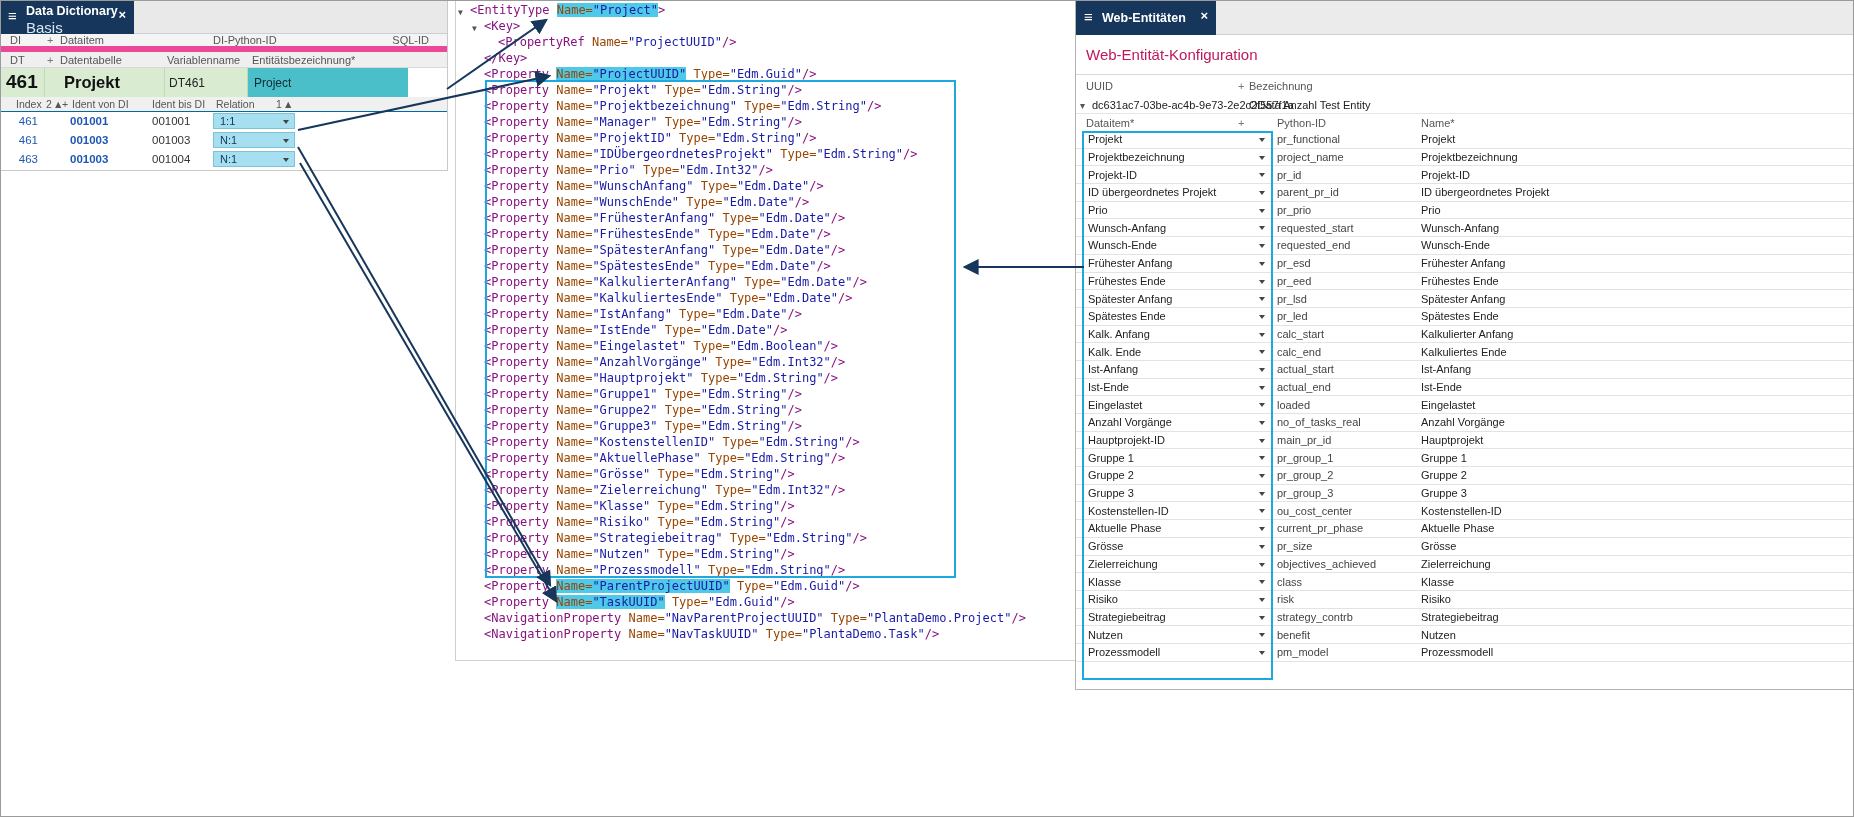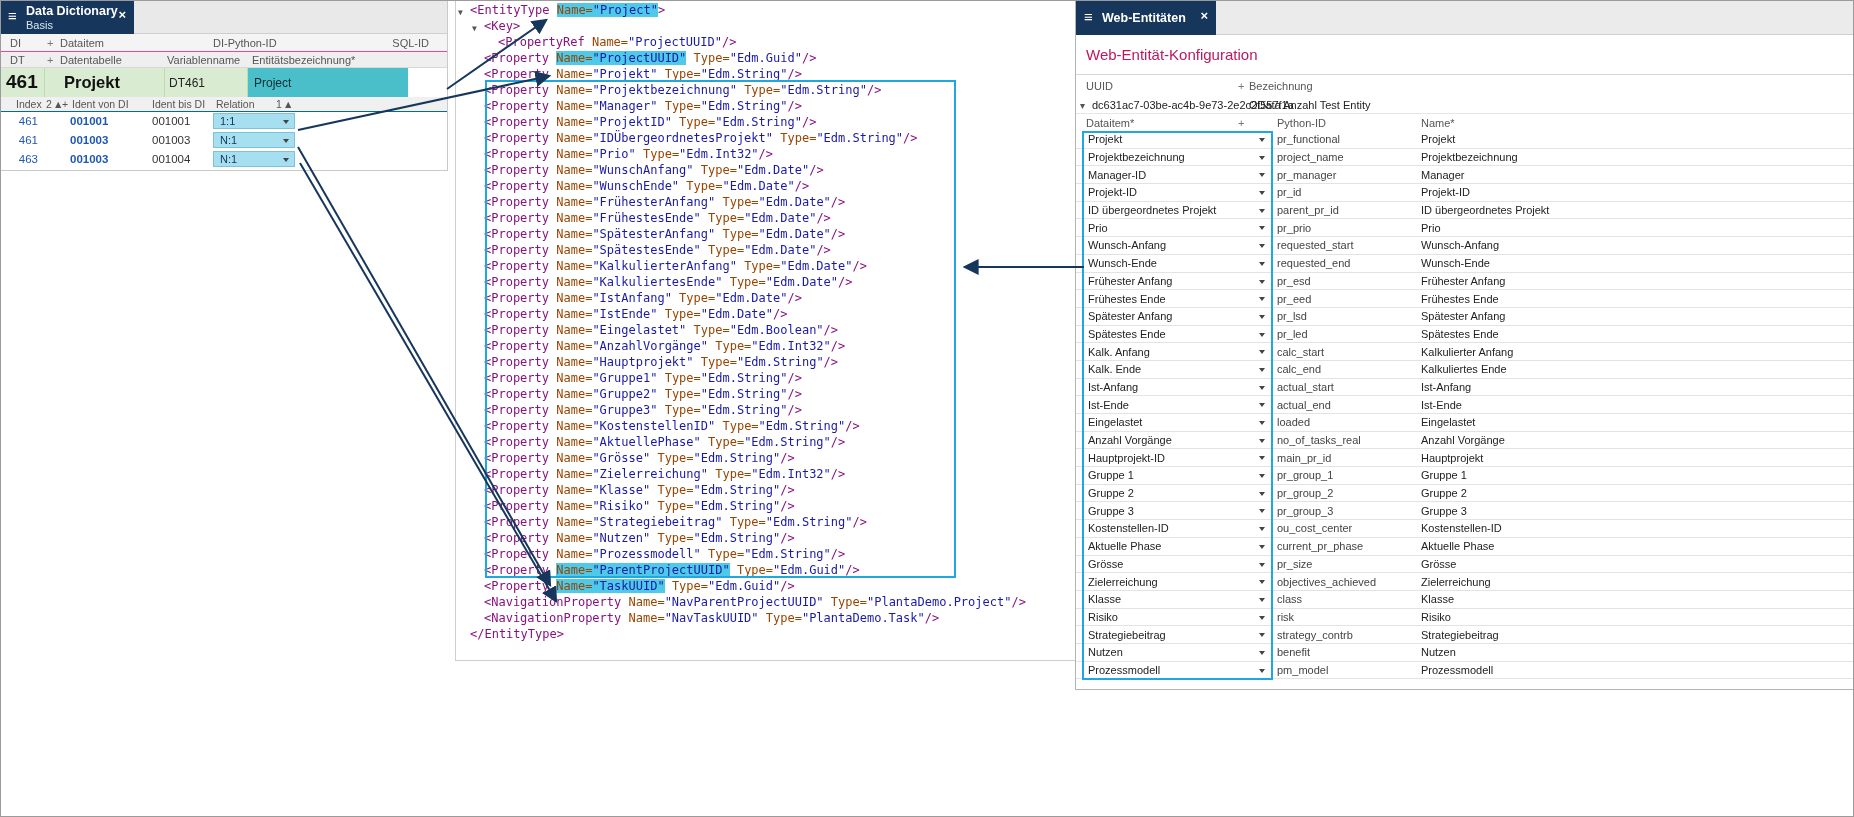--- a/index.html
+++ b/index.html
@@ -13,24 +13,24 @@
   .sorticon { font-size:8px; color:#666; }
 
   
   .lp { position:absolute; left:0; top:0; width:448px; height:171px; background:#fff;
         border-right:1px solid #c9c9c9; border-bottom:1px solid #c9c9c9; }
   .lp-tabbar { position:absolute; left:0; top:0; width:100%; height:34px; background:#e9e9e9; border-bottom:1px solid #cfcfcf; }
   .tab { position:absolute; left:0; top:0; height:34px; background:#16365c; color:#fff; }
   .lp-tab { width:134px; }
   .tab .burger { position:absolute; left:8px; top:8px; font-size:15px; line-height:15px; color:#fff; }
   .lp-tab .t-title { position:absolute; left:26px; top:4px; font-size:12.5px; font-weight:bold; white-space:nowrap; }
-  .lp-tab .t-sub { position:absolute; left:26px; top:19px; font-size:11px; color:#dce6f2; }
+  .lp-tab .t-sub { position:absolute; left:26px; top:19px; font-size:15px; color:#dce6f2; }
   .tab .t-close { position:absolute; right:8px; top:7px; font-size:13px; font-weight:bold; cursor:default; }
 
-  .lp-h1 { position:absolute; left:0; top:34px; width:100%; height:18px; background:#f4f4f4; border-bottom:1px solid #ec4899;text-align:center; }
+  .lp-h1 { position:absolute; left:0; top:34px; width:100%; height:18px; background:#f4f4f4; border-bottom:6px solid #ec4899;text-align:center; }
   .lp-h2 { position:absolute; left:0; top:52px; width:100%; height:16px; background:#efefef; border-bottom:1px solid #d8d8d8; }
   .lp-h1 span, .lp-h2 span, .lp-relh span { position:absolute; top:50%; transform:translateY(-50%); white-space:nowrap; }
 
   .lp-rec { position:absolute; left:0; top:68px; width:100%; height:29px; }
   .lp-rec .cell { position:absolute; top:0; height:29px; background:#d9ecd2; border-right:1px solid #c2d9b7; }
   .lp-rec .c1 { left:0; width:45px; }
   .lp-rec .c2 { left:45px; width:120px; }
   .lp-rec .c3 { left:165px; width:83px; }
   .lp-rec .c4 { left:248px; width:160px; background:#4bbfc9; border-right:none; }
   .di-num  { position:absolute; left:6px;  top:3px; font-size:19px; font-weight:bold; color:#111; }
@@ -174,20 +174,21 @@
         </div>
       </div>
     </div>
 </section>
 
 <section class="xp">
   <div class="xml-code" id="xml-code">
       <div class="xline"><span class="tri">▼</span><span class="tag">&lt;EntityType</span> <span class="hl"><span class="att">Name=</span><span class="val">"Project"</span></span><span class="tag">&gt;</span></div>
       <div class="xline ind1"><span class="tri">▼</span><span class="tag">&lt;Key&gt;</span></div>
       <div class="xline ind2"><span class="tag">&lt;PropertyRef</span> <span><span class="att">Name=</span><span class="val">"ProjectUUID"</span></span><span class="tag">/&gt;</span></div>
+      <div class="xline ind1"><span class="tag">&lt;/Key&gt;</span></div>
       <div class="xline ind1"><span class="tag">&lt;Property</span> <span class="hl"><span class="att">Name=</span><span class="val">"ProjectUUID"</span></span> <span><span class="att">Type=</span><span class="val">"Edm.Guid"</span></span><span class="tag">/&gt;</span></div>
       <div class="xline ind1"><span class="tag">&lt;Property</span> <span><span class="att">Name=</span><span class="val">"Projekt"</span></span> <span><span class="att">Type=</span><span class="val">"Edm.String"</span></span><span class="tag">/&gt;</span></div>
       <div class="xline ind1"><span class="tag">&lt;Property</span> <span><span class="att">Name=</span><span class="val">"Projektbezeichnung"</span></span> <span><span class="att">Type=</span><span class="val">"Edm.String"</span></span><span class="tag">/&gt;</span></div>
       <div class="xline ind1"><span class="tag">&lt;Property</span> <span><span class="att">Name=</span><span class="val">"Manager"</span></span> <span><span class="att">Type=</span><span class="val">"Edm.String"</span></span><span class="tag">/&gt;</span></div>
       <div class="xline ind1"><span class="tag">&lt;Property</span> <span><span class="att">Name=</span><span class="val">"ProjektID"</span></span> <span><span class="att">Type=</span><span class="val">"Edm.String"</span></span><span class="tag">/&gt;</span></div>
       <div class="xline ind1"><span class="tag">&lt;Property</span> <span><span class="att">Name=</span><span class="val">"IDÜbergeordnetesProjekt"</span></span> <span><span class="att">Type=</span><span class="val">"Edm.String"</span></span><span class="tag">/&gt;</span></div>
       <div class="xline ind1"><span class="tag">&lt;Property</span> <span><span class="att">Name=</span><span class="val">"Prio"</span></span> <span><span class="att">Type=</span><span class="val">"Edm.Int32"</span></span><span class="tag">/&gt;</span></div>
       <div class="xline ind1"><span class="tag">&lt;Property</span> <span><span class="att">Name=</span><span class="val">"WunschAnfang"</span></span> <span><span class="att">Type=</span><span class="val">"Edm.Date"</span></span><span class="tag">/&gt;</span></div>
       <div class="xline ind1"><span class="tag">&lt;Property</span> <span><span class="att">Name=</span><span class="val">"WunschEnde"</span></span> <span><span class="att">Type=</span><span class="val">"Edm.Date"</span></span><span class="tag">/&gt;</span></div>
       <div class="xline ind1"><span class="tag">&lt;Property</span> <span><span class="att">Name=</span><span class="val">"FrühesterAnfang"</span></span> <span><span class="att">Type=</span><span class="val">"Edm.Date"</span></span><span class="tag">/&gt;</span></div>
@@ -210,21 +211,20 @@
       <div class="xline ind1"><span class="tag">&lt;Property</span> <span><span class="att">Name=</span><span class="val">"Zielerreichung"</span></span> <span><span class="att">Type=</span><span class="val">"Edm.Int32"</span></span><span class="tag">/&gt;</span></div>
       <div class="xline ind1"><span class="tag">&lt;Property</span> <span><span class="att">Name=</span><span class="val">"Klasse"</span></span> <span><span class="att">Type=</span><span class="val">"Edm.String"</span></span><span class="tag">/&gt;</span></div>
       <div class="xline ind1"><span class="tag">&lt;Property</span> <span><span class="att">Name=</span><span class="val">"Risiko"</span></span> <span><span class="att">Type=</span><span class="val">"Edm.String"</span></span><span class="tag">/&gt;</span></div>
       <div class="xline ind1"><span class="tag">&lt;Property</span> <span><span class="att">Name=</span><span class="val">"Strategiebeitrag"</span></span> <span><span class="att">Type=</span><span class="val">"Edm.String"</span></span><span class="tag">/&gt;</span></div>
       <div class="xline ind1"><span class="tag">&lt;Property</span> <span><span class="att">Name=</span><span class="val">"Nutzen"</span></span> <span><span class="att">Type=</span><span class="val">"Edm.String"</span></span><span class="tag">/&gt;</span></div>
       <div class="xline ind1"><span class="tag">&lt;Property</span> <span><span class="att">Name=</span><span class="val">"Prozessmodell"</span></span> <span><span class="att">Type=</span><span class="val">"Edm.String"</span></span><span class="tag">/&gt;</span></div>
       <div class="xline ind1"><span class="tag">&lt;Property</span> <span class="hl"><span class="att">Name=</span><span class="val">"ParentProjectUUID"</span></span> <span><span class="att">Type=</span><span class="val">"Edm.Guid"</span></span><span class="tag">/&gt;</span></div>
       <div class="xline ind1"><span class="tag">&lt;Property</span> <span class="hl"><span class="att">Name=</span><span class="val">"TaskUUID"</span></span> <span><span class="att">Type=</span><span class="val">"Edm.Guid"</span></span><span class="tag">/&gt;</span></div>
       <div class="xline ind1"><span class="tag">&lt;NavigationProperty</span> <span><span class="att">Name=</span><span class="val">"NavParentProjectUUID"</span></span> <span><span class="att">Type=</span><span class="val">"PlantaDemo.Project"</span></span><span class="tag">/&gt;</span></div>
       <div class="xline ind1"><span class="tag">&lt;NavigationProperty</span> <span><span class="att">Name=</span><span class="val">"NavTaskUUID"</span></span> <span><span class="att">Type=</span><span class="val">"PlantaDemo.Task"</span></span><span class="tag">/&gt;</span></div>
-      <div class="xline"><span class="tag">&lt;/EntityType&gt;</span></div>
     </div>
   <div class="xp-box"></div>
 </section>
 
 <section class="rp">
   <div class="rp-tabbar">
     <div class="tab rp-tab">
       <span class="burger">≡</span>
       <span class="t-title">Web-Entitäten</span>
       <span class="t-close">×</span>
@@ -263,28 +263,20 @@
         <span class="mr-py">pr_functional</span>
         <span class="mr-name">Projekt</span>
       </div>
       <div class="map-row">
         <div class="mr-di">
           <span class="mr-di-label">Projektbezeichnung</span>
           <i class="dd-caret"></i>
         </div>
         <span class="mr-py">project_name</span>
         <span class="mr-name">Projektbezeichnung</span>
-      </div>
-      <div class="map-row">
-        <div class="mr-di">
-          <span class="mr-di-label">Manager-ID</span>
-          <i class="dd-caret"></i>
-        </div>
-        <span class="mr-py">pr_manager</span>
-        <span class="mr-name">Manager</span>
       </div>
       <div class="map-row">
         <div class="mr-di">
           <span class="mr-di-label">Projekt-ID</span>
           <i class="dd-caret"></i>
         </div>
         <span class="mr-py">pr_id</span>
         <span class="mr-name">Projekt-ID</span>
       </div>
       <div class="map-row">

